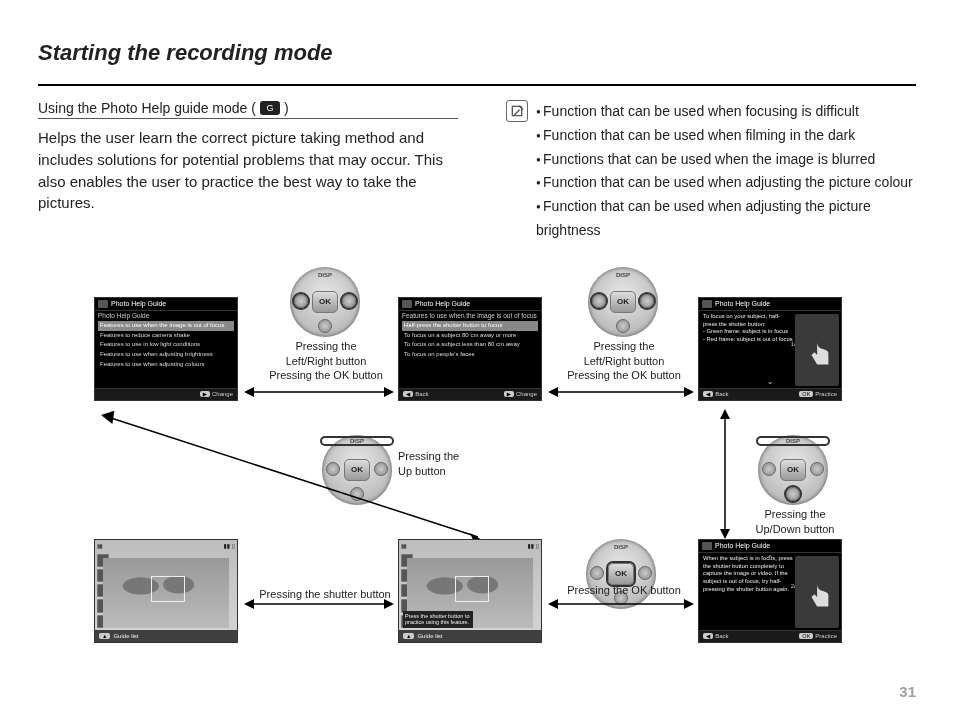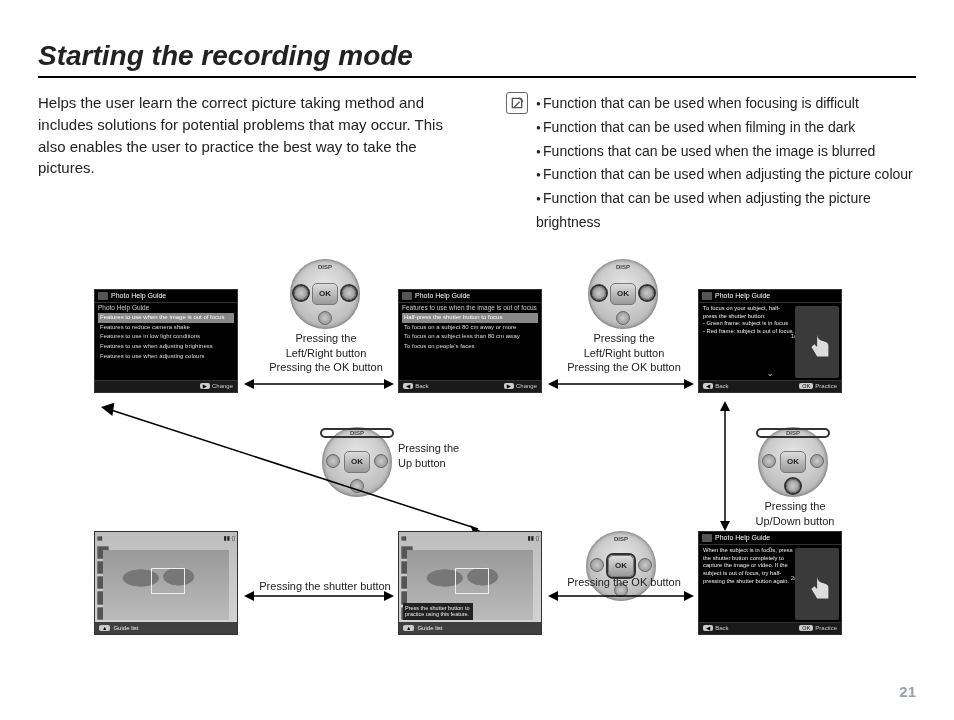--- a/index.html
+++ b/index.html
@@ -1,18 +1,18 @@
 <!DOCTYPE html>
 <html><head>
 <meta charset="utf-8">
 <style>
   *{box-sizing:border-box;margin:0;padding:0}
   body{font-family:Arial,Helvetica,sans-serif;font-size:12px;color:#222;width:954px;height:720px;position:relative;background:#fff}
   .page{padding:40px 38px 0 38px}
-  .h1{font-size:28px;font-weight:bold;font-style:italic;border-bottom:2px solid #000;padding-bottom:4px;margin-bottom:14px}
+  .h1{font-size:22px;font-weight:bold;font-style:italic;border-bottom:2px solid #000;padding-bottom:18px;margin-bottom:14px}
   .cols{display:flex;gap:48px}
   .left{flex:0 0 420px}
   .right{flex:1}
   .h2row{display:flex;align-items:center;gap:4px;border-bottom:1px solid #555;padding-bottom:2px;margin-bottom:8px;font-size:14px}
   .modeicon{display:inline-flex;width:20px;height:14px;background:#222;border-radius:3px;align-items:center;justify-content:center;color:#fff;font-size:9px}
   .para{font-size:15px;line-height:1.45}
   .noterow{display:flex;gap:8px}
   .noteico{width:22px;height:22px;border:1px solid #666;border-radius:3px;display:flex;align-items:center;justify-content:center;flex:0 0 22px}
   .noteico svg{width:16px;height:16px}
   .funchead{font-size:12.5px;margin-bottom:10px}
@@ -58,20 +58,25 @@
   .bottomcap{text-align:center;font-size:12.5px;margin-top:2px}
 </style>
 </head>
 <body>
 
 <div class="page">
   <div class="h1">Starting the recording mode</div>
 
   <div class="cols">
     <div class="left">
+      <div class="h2row">
+        <span>Using the Photo Help guide mode (</span>
+        <span class="modeicon">G</span>
+        <span>)</span>
+      </div>
       <p class="para">Helps the user learn the correct picture taking method and includes solutions for potential problems that may occur. This also enables the user to practice the best way to take the pictures.</p>
     </div>
     <div class="right">
       <div class="noterow">
         <div class="noteico">
           <svg viewBox="0 0 24 24">
               <path fill="#555" d="M4 4h14l2 2v14H4z"></path>
               <path fill="#fff" d="M6 6h12v12H6z"></path>
               <path stroke="#555" stroke-width="2" fill="none" d="M15 4l6 6M8 18l8-8"></path>
             </svg>
@@ -313,13 +318,13 @@
         <span>
             <span class="pill">OK</span>
             <span>Practice</span>
           </span>
       </div>
     </div>
 
   </div>
 </div>
 
-<div class="pgno">21</div>
+<div class="pgno">31</div>
 
 </body></html>

